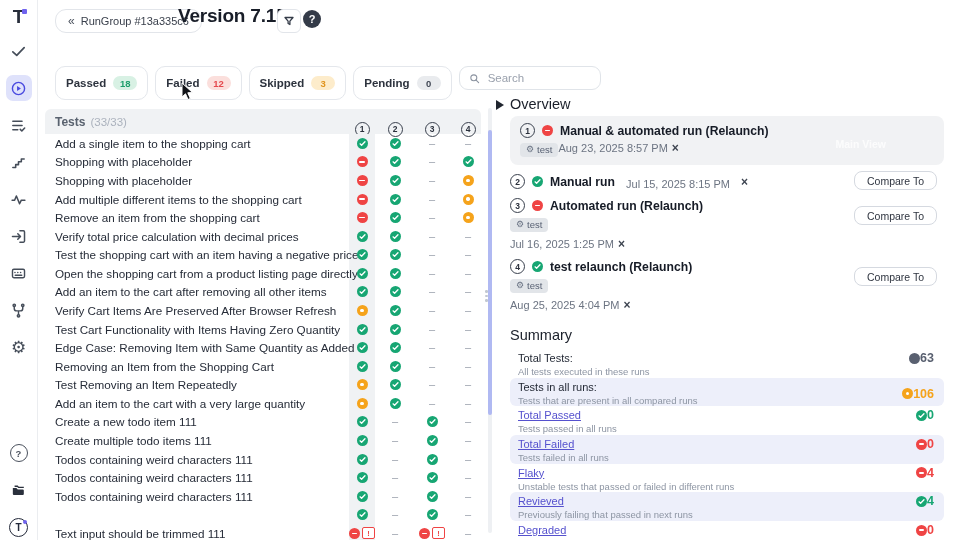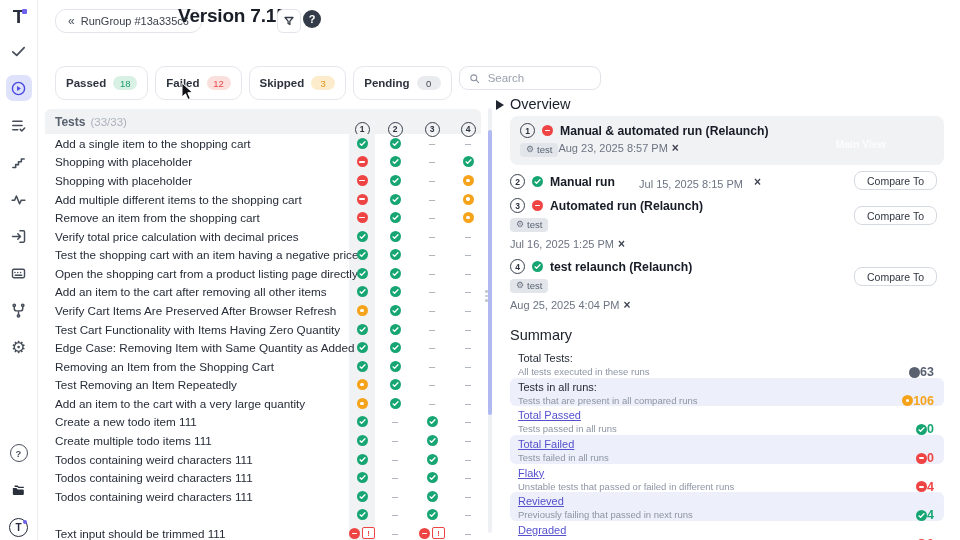--- a/index.html
+++ b/index.html
@@ -32,21 +32,21 @@
   .funnel-btn{position:absolute;left:277px;top:9px;width:22px;height:22px;border:1px solid #e2e5ea;border-radius:6px;
               display:flex;align-items:center;justify-content:center;background:#fff;cursor:pointer;}
   .help-btn{position:absolute;left:303px;top:10px;width:18px;height:18px;border-radius:50%;background:#343b48;color:#fff;
             display:flex;align-items:center;justify-content:center;font-size:11px;font-weight:700;cursor:pointer;}
 
   
   .filters{position:absolute;left:55px;top:66px;display:flex;gap:7px;}
   .chip{height:22px;display:inline-flex;align-items:center;gap:7px;border:1px solid #e4e7ec;border-radius:10px;
         padding:16px 10px;background:#fff;font-size:11.5px;font-weight:600;color:#2d333e;cursor:pointer;}
   .badge{min-width:16px;height:14px;border-radius:7px;display:inline-flex;align-items:center;justify-content:center;
-         font-size:9.5px;font-weight:400;padding:0 4px;}
+         font-size:9.5px;font-weight:700;padding:0 4px;}
   .b-passed{background:#d8f1e4;color:#1d9e6b;}
   .b-failed{background:#fbdfdc;color:#e5484d;}
   .b-skipped{background:#fdeccb;color:#e0931c;}
   .b-pending{background:#e9ebee;color:#404754;}
   .searchbox{height:22px;width:122px;border:1px solid #e0e4e9;border-radius:9px;display:inline-flex;align-items:center;
              gap:6px;padding:0 9px;background:#fff;}
   .searchbox input{border:0;outline:0;width:85px;font-size:11.5px;color:#3a404c;background:transparent;
                    font-family:"Liberation Sans",sans-serif;}
   .searchbox input::placeholder{color:#9aa1ad;}
 
@@ -98,22 +98,22 @@
   .cmp-btn{position:absolute;right:7px;background:#fff;border:1px solid #d5d9e0;border-radius:8px;height:19px;
            padding:4px 12px;font-size:10.5px;color:#2f3540;display:inline-flex;align-items:center;cursor:pointer;
            font-family:"Liberation Sans",sans-serif;}
   .summary-h{margin-top:14px;}
   .sumrows{margin-left:10px;width:434px;margin-top:5px;}
   .sumrow{height:28.7px;position:relative;border-radius:6px;}
   .sumrow.hl{background:#edeffa;padding-left:43px;}
   .sumrow .lab{position:absolute;left:8px;top:3px;font-size:11px;font-weight:400;color:#1f2531;}
   .sumrow a.lab{color:#5551ce;text-decoration:underline;cursor:pointer;}
   .sumrow .sub{position:absolute;left:8px;top:17px;font-size:9.5px;color:#8d95a3;}
-  .sumval{position:absolute;right:10px;top:16px;display:inline-flex;align-items:center;font-size:12.5px;font-weight:600;}
-  .v-total{color:#596070;} .v-passed{color:#17a673;} .v-failed{color:#ef4444;} .v-skipped{color:#f5a31b;}
+  .sumval{position:absolute;right:10px;top:2px;display:inline-flex;align-items:center;font-size:12.5px;font-weight:600;}
+  .v-total{color:#596070;} .v-passed{color:#17a673;} .v-failed{color:#ef4444;} .v-skipped{color:#f5a31b;margin-top:7px;}
 
   
   .cursor{position:absolute;left:181px;top:82px;z-index:50;pointer-events:none;}
 </style>
 </head>
 <body>
 
 <div id="app">
 
   <div class="rail">
@@ -770,21 +770,21 @@
           </span><span class="run-date">Aug 23, 2025 8:57 PM<span class="xmark">×</span></span><span class="ghost">Main View</span></div>
         <div class="run-block">
           <div class="run-line">
             <span class="cnum">2</span>
             <span class="si si-passed">
               <svg width="7" height="7" viewBox="0 0 10 10">
                 <path d="M1.5 5.5l2.2 2L8.5 2.5" stroke="#fff" stroke-width="1.9" fill="none" stroke-linecap="round" stroke-linejoin="round"></path>
               </svg>
             </span>
             <span class="run-title">Manual run</span>
-            <span class="run-date" style="margin-left: 17px;">Jul 15, 2025 8:15 PM</span>
+            <span class="run-date" style="margin-left: 4px;">Jul 15, 2025 8:15 PM</span>
             <span class="xmark">×</span>
           </div>
           <button class="cmp-btn" style="top: -2px;">Compare To</button>
         </div>
         <div class="run-block"><div class="run-line">
             <span class="cnum">3</span>
             <span class="si si-failed">
               <span class="bar"></span>
             </span>
             <span class="run-title">Automated run (Relaunch)</span>

